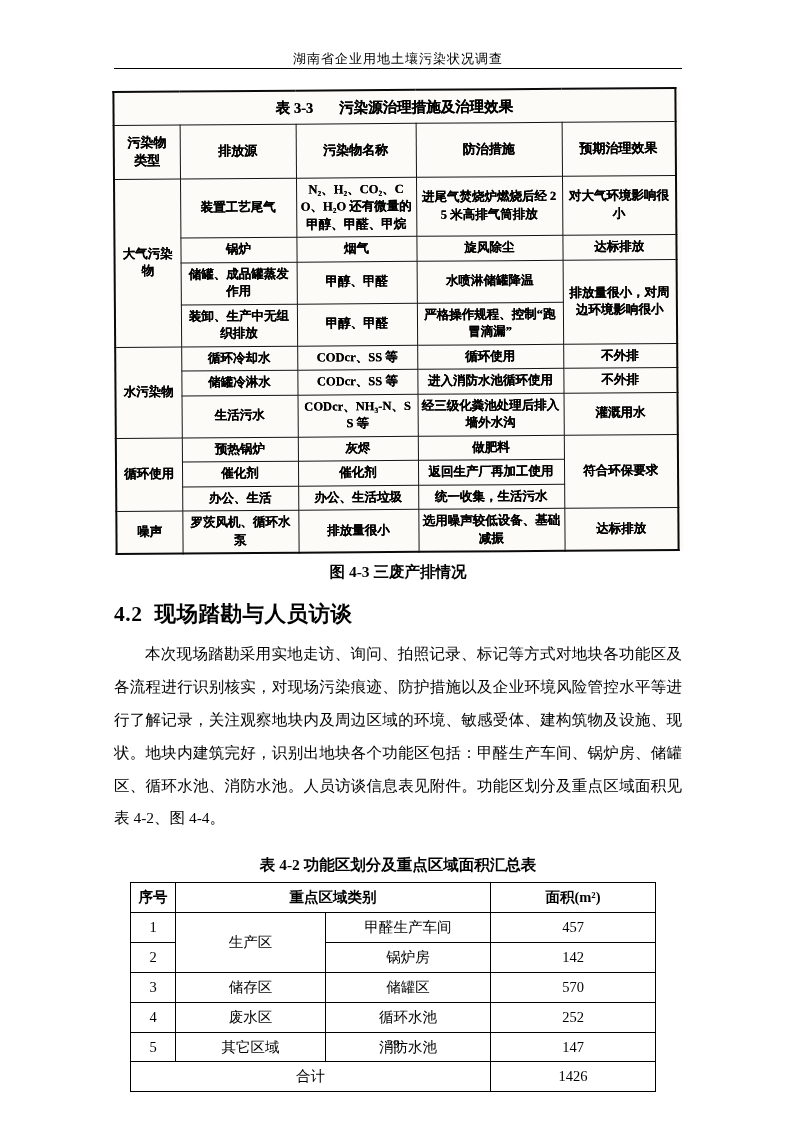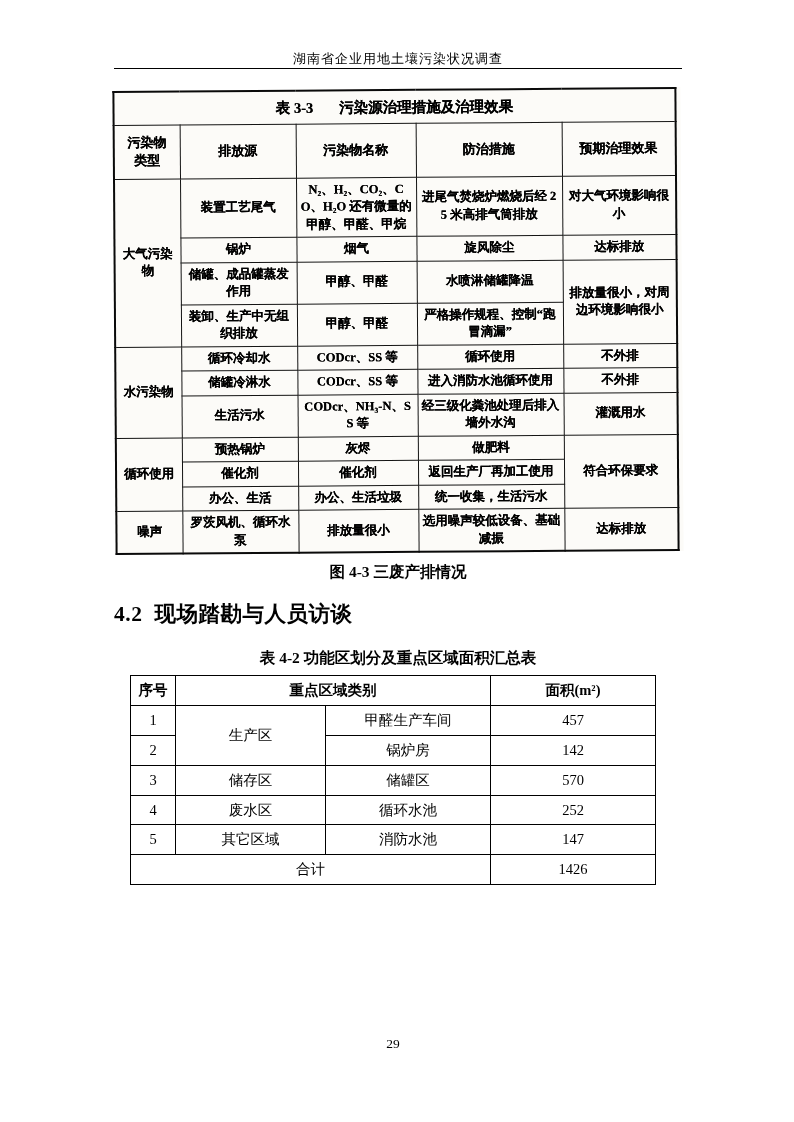--- a/index.html
+++ b/index.html
@@ -179,20 +179,21 @@
     </tbody>
       </table>
   </div>
 
   <div class="fig-caption">图 4-3 三废产排情况</div>
 
   <h2 class="sec-heading">
     <span class="sec-no">4.2</span><span>现场踏勘与人员访谈</span>
   </h2>
 
+  <p class="body-par">本次现场踏勘采用实地走访、询问、拍照记录、标记等方式对地块各功能区及各流程进行识别核实，对现场污染痕迹、防护措施以及企业环境风险管控水平等进行了解记录，关注观察地块内及周边区域的环境、敏感受体、建构筑物及设施、现状。地块内建筑完好，识别出地块各个功能区包括：甲醛生产车间、锅炉房、储罐区、循环水池、消防水池。人员访谈信息表见附件。功能区划分及重点区域面积见表 4-2、图 4-4。</p>
 
   <div class="t42-caption">表 4-2 功能区划分及重点区域面积汇总表</div>
 
   <table class="t42">
     <colgroup>
       <col style="width:45px">
         <col style="width:150px">
         <col style="width:165px">
         <col style="width:165px">
     </colgroup>

